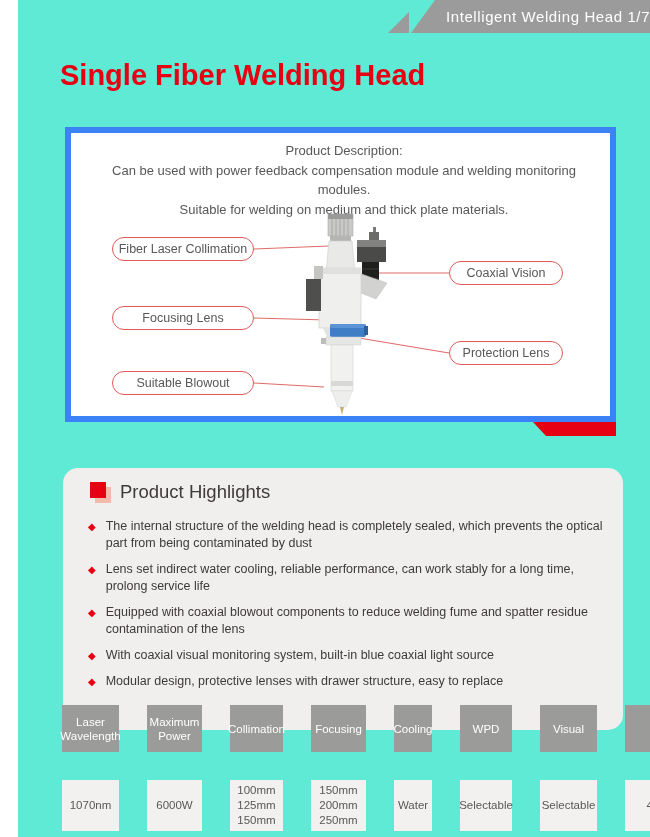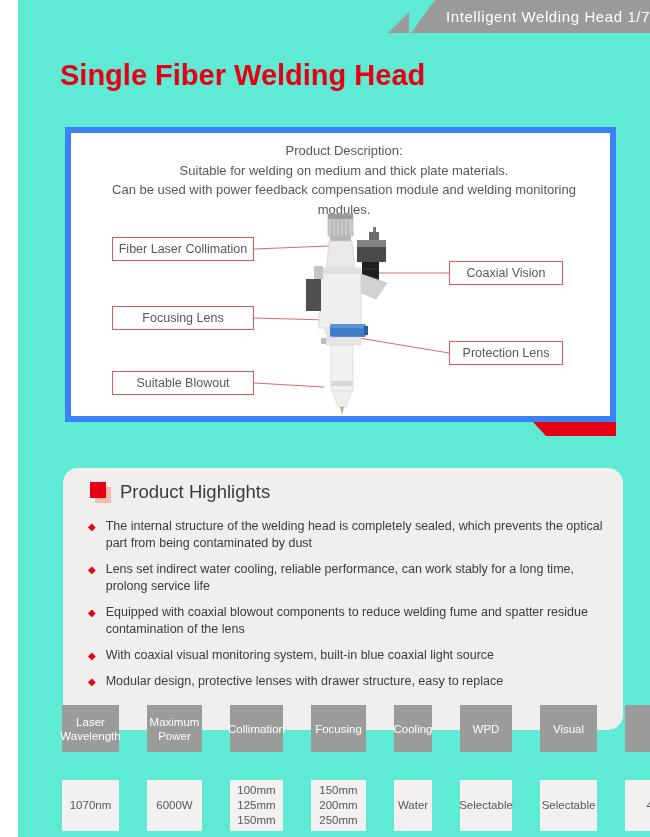--- a/index.html
+++ b/index.html
@@ -16,21 +16,21 @@
 
   
   .page-title { position:absolute; left:42px; top:59px; font-size:29px; font-weight:bold; color:#e60012; }
 
   
   .desc-box { position:absolute; left:47px; top:127px; width:551px; height:295px;
               border:6px solid #3b82f6; background:#ffffff;text-align:center; }
   .desc-text { position:absolute; left:13px; top:8px; width:520px;
                font-size:13px; color:#595757; line-height:19.5px; }
   .diagram-svg { position:absolute; left:0; top:0; width:551px; height:295px; }
-  .pill { position:absolute; height:24px; border:1px solid #e05a5a; border-radius:0;
+  .pill { position:absolute; height:24px; border:1px solid #e05a5a; border-radius:12px;
           background:#ffffff; display:flex; align-items:center; justify-content:center;
           font-size:12.5px; color:#595757; }
   .pill-left  { left:41px;  width:142px; }
   .pill-right { left:378px; width:114px; }
 
   
   .ribbon { position:absolute; left:515px; top:422px; width:83px; height:14px;
             background:#e60012; clip-path:polygon(0 0, 100% 0, 100% 100%, 13px 100%); }
 
   
@@ -64,22 +64,22 @@
   <div class="banner-tail"></div>
   <div class="banner">
     <span>Intelligent Welding Head 1/7</span>
   </div>
 
   <h1 class="page-title">Single Fiber Welding Head</h1>
 
   <div class="desc-box">
     <div class="desc-text">
       <div>Product Description:</div>
+      <div>Can be used with power feedback compensation module and welding monitoring modules.</div>
       <div>Suitable for welding on medium and thick plate materials.</div>
-      <div>Can be used with power feedback compensation module and welding monitoring modules.</div>
     </div>
 
     <svg class="diagram-svg" viewBox="0 0 551 295">
 
       <g stroke="#e06a6a" stroke-width="1.2">
         <line x1="183" y1="116" x2="258" y2="113"></line>
         <line x1="300" y1="140" x2="378" y2="140"></line>
         <line x1="183" y1="185" x2="256" y2="187"></line>
         <line x1="276" y1="203" x2="378" y2="220"></line>
         <line x1="183" y1="250" x2="253" y2="254"></line>

